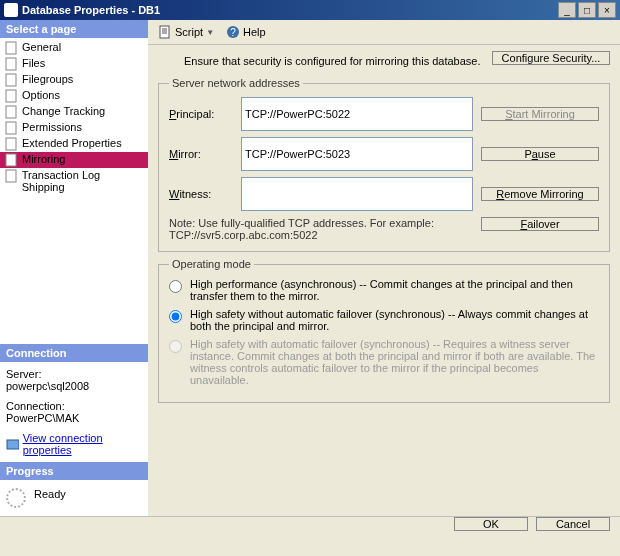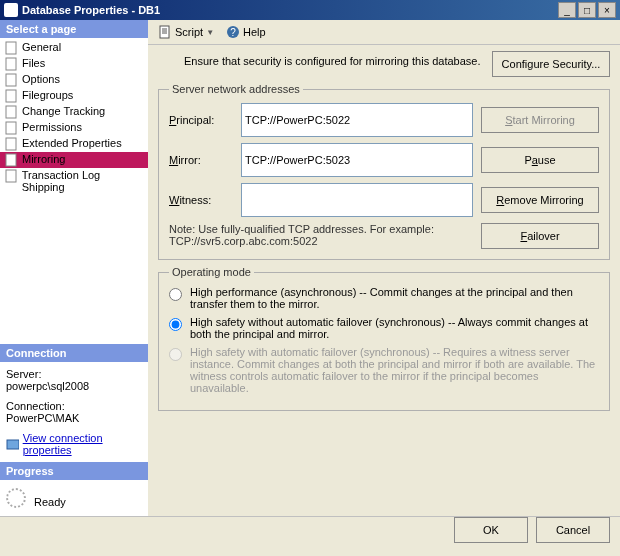--- a/index.html
+++ b/index.html
@@ -11,30 +11,30 @@
   .main { display: flex; height: 496px; background: #ece9d8; }
   .sidebar { width: 148px; background: #fff; display:flex; flex-direction:column; }
   .side-hdr { background: #7a96df; color: #fff; font-weight: bold; padding: 3px 6px; font-size:11px; }
   .side-list { padding: 2px 0; flex: 0 0 auto; }
   .side-item { display:flex; align-items:flex-start; padding: 1px 4px; cursor:pointer; gap:4px; }
   .side-item.selected { background: #be185d; }
   .side-flex { flex:1; }
   .conn-block { padding: 6px 6px; font-size:11px; }
   .conn-block .kv { margin-bottom:8px; }
   .conn-link { color:#0000cc; text-decoration:underline; display:flex; align-items:center; gap:4px; cursor:pointer; }
-  .prog-body { padding:8px 6px; display:flex; align-items:flex-end; gap:8px; }
+  .prog-body { padding:8px 6px; display:flex; align-items:flex-start; gap:8px; }
   .spinner { width:20px; height:20px; border:2px dotted #aaa; border-radius:50%; }
   .content { flex:1; background:#ece9d8; display:flex; flex-direction:column; padding: 0; }
   .toolbar { display:flex; align-items:flex-end; gap:4px; padding:3px 6px; border-bottom:1px solid #c0c0c0; background:#ece9d8; }
   .tool-btn { display:flex; align-items:center; gap:3px; padding:2px 4px; cursor:pointer; }
   .tool-arrow { font-size:8px; color:#555; }
   .body { padding: 6px 10px; flex:1; overflow:auto; }
   .note { color:#000; margin-bottom:6px; display:flex; }
   .note span { flex:1; padding: 4px 0 4px 26px; }
-  .btn { background:#ece9d8; border:1px solid #888; padding:6px 6px; min-width:118px; height:26px; cursor:pointer; font-family:inherit; font-size:11px; }
+  .btn { background:#ece9d8; border:1px solid #888; padding:0 6px; min-width:118px; height:14px; cursor:pointer; font-family:inherit; font-size:11px; }
   .btn:disabled { color:#888; cursor:default; }
   fieldset { border:1px solid #b0b0b0; padding:8px 10px 10px; margin-top:6px; }
   legend { color:#333; padding:0 3px; }
   .row { display:flex; align-items:center; margin-bottom:6px; gap:8px; }
   .row label { width:64px; }
   .row input[type=text] { flex:1; border:1px solid #7f9db9; height:34px; padding:1px 3px; font-family:inherit; font-size:11px; background:#fff; }
   .row .btn { width:118px; flex-shrink:0; }
   .smallnote { color:#333; margin-top:4px; display:flex; }
   .smallnote span { flex:1; }
   .op-row { display:flex; align-items:flex-start; gap:8px; margin-bottom:6px; }
@@ -73,27 +73,27 @@
       <div class="side-item">
           <svg class="ico-svg">
             <rect x="2" y="1" width="10" height="12" fill="#fff" stroke="#888"></rect>
           </svg>
           <span>Files</span>
         </div>
       <div class="side-item">
           <svg class="ico-svg">
             <rect x="2" y="1" width="10" height="12" fill="#fff" stroke="#888"></rect>
           </svg>
+          <span>Filegroups</span>
+        </div>
+      <div class="side-item">
+          <svg class="ico-svg">
+            <rect x="2" y="1" width="10" height="12" fill="#fff" stroke="#888"></rect>
+          </svg>
           <span>Options</span>
-        </div>
-      <div class="side-item">
-          <svg class="ico-svg">
-            <rect x="2" y="1" width="10" height="12" fill="#fff" stroke="#888"></rect>
-          </svg>
-          <span>Filegroups</span>
         </div>
       <div class="side-item">
           <svg class="ico-svg">
             <rect x="2" y="1" width="10" height="12" fill="#fff" stroke="#888"></rect>
           </svg>
           <span>Change Tracking</span>
         </div>
       <div class="side-item">
           <svg class="ico-svg">
             <rect x="2" y="1" width="10" height="12" fill="#fff" stroke="#888"></rect>

